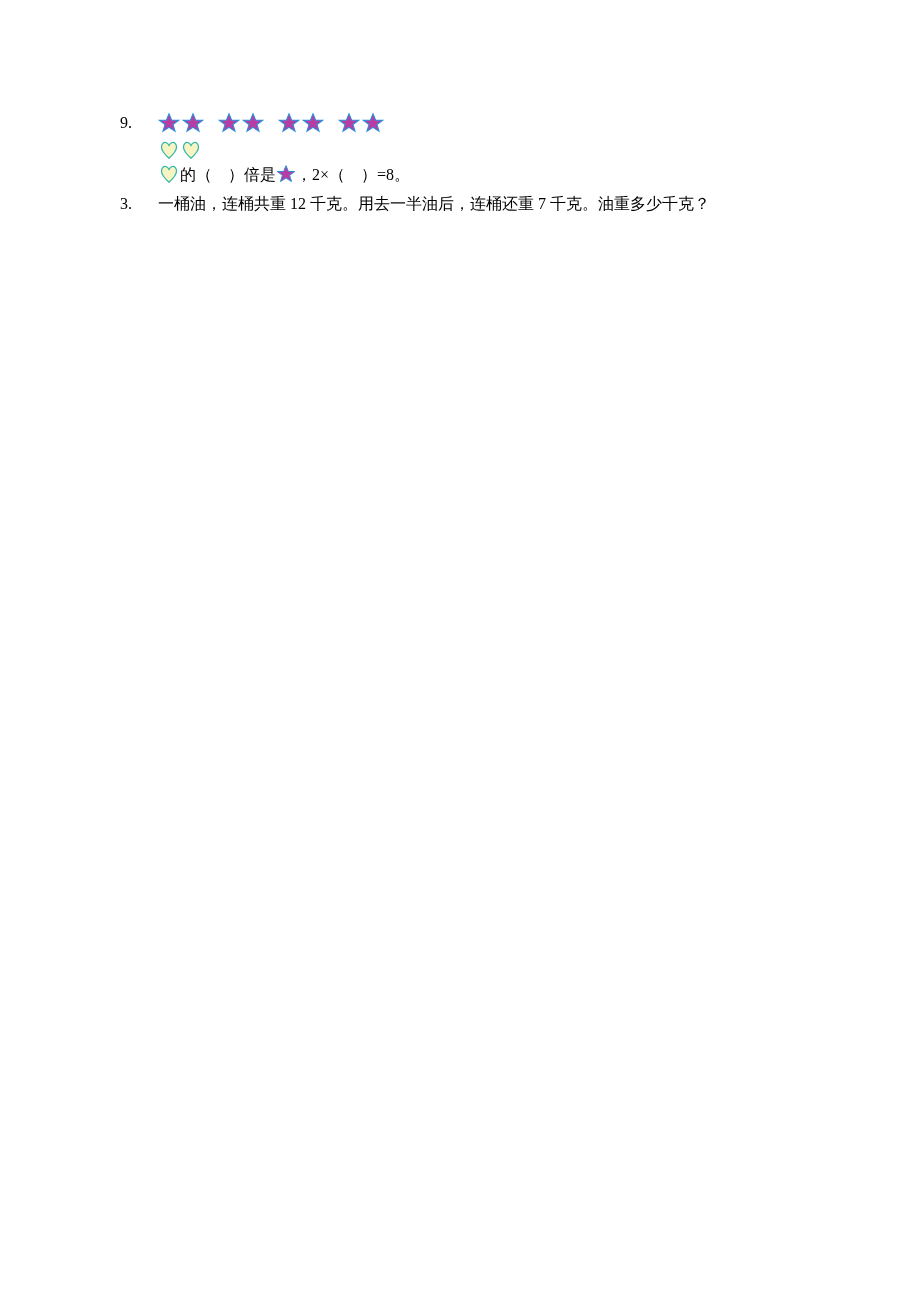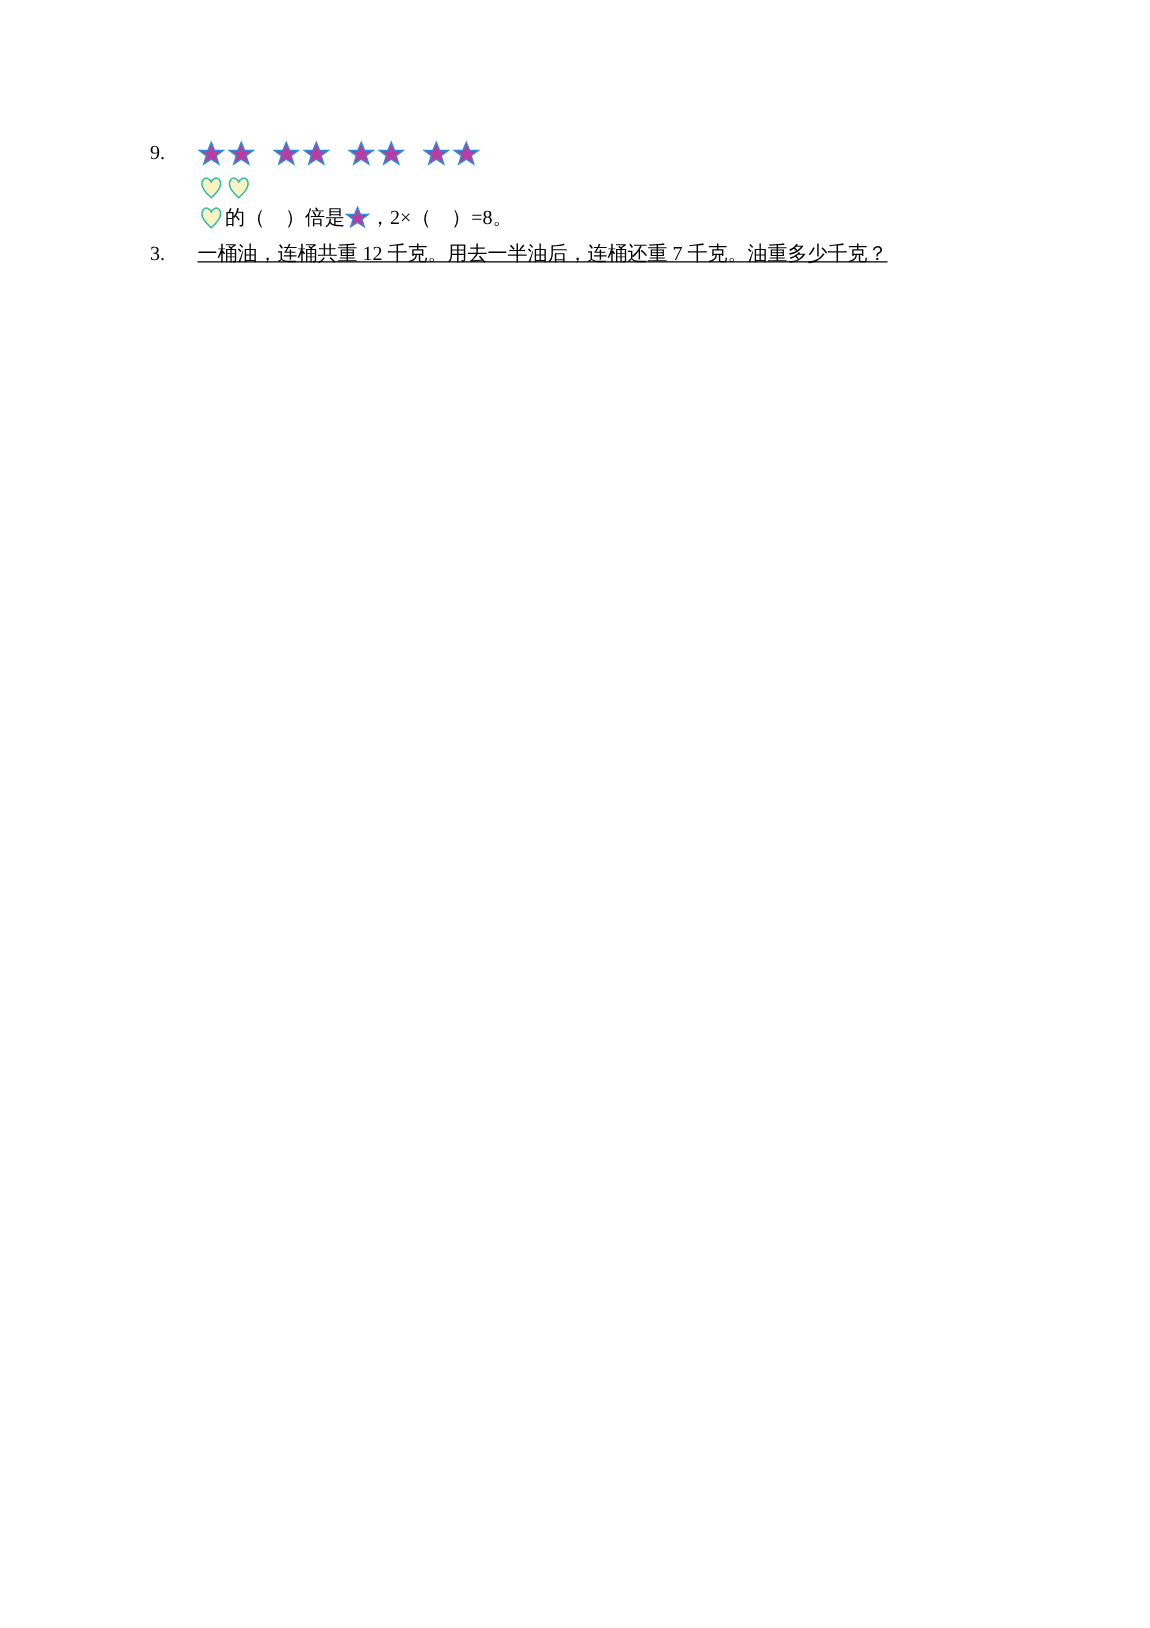--- a/index.html
+++ b/index.html
@@ -50,21 +50,21 @@
       flex-wrap: wrap;
     }
     .fill-line .heart-svg { width: 22px; height: 20px; }
     .fill-line .star-svg { width: 20px; height: 20px; vertical-align: middle; }
     .fill-line span { white-space: pre; }
     .q10 {
       display: flex;
       margin-top: 4px;
     }
     .q10 .q-num { width: 38px; }
-    .q10 .text { flex: 1; text-decoration: underline; }
+    .q10 .text { flex: 1; }
   </style>
 </head>
 <body>
 
 <div class="q-row">
   <span class="q-num">9. </span>
   <div class="star-group-wrap">
     <div class="star-group">
       <svg class="star-svg" viewBox="0 0 24 24">
           <polygon points="12,2 14.9,9 22.5,9 16.3,13.6 18.6,21 12,16.8 5.4,21 7.7,13.6 1.5,9 9.1,9" fill="#b83da3" stroke="#2e8bd9" stroke-width="1.2"></polygon>

